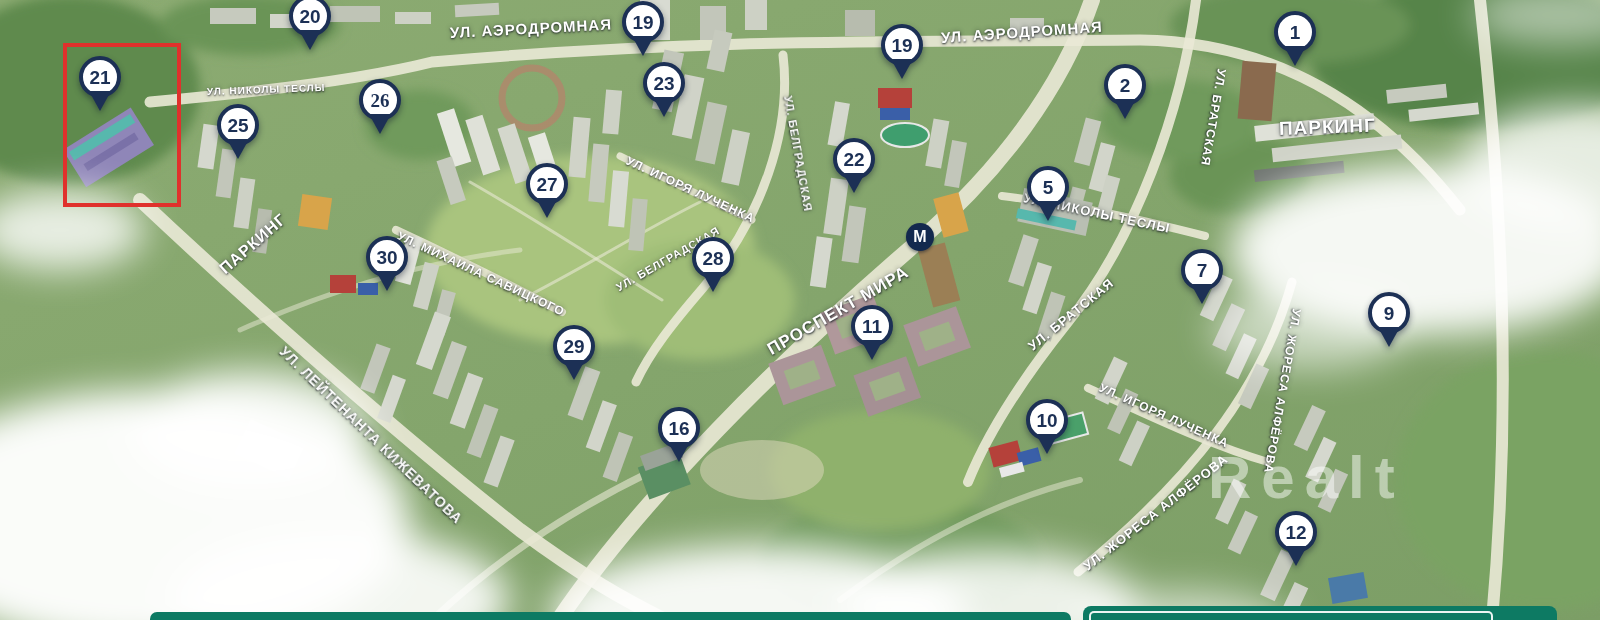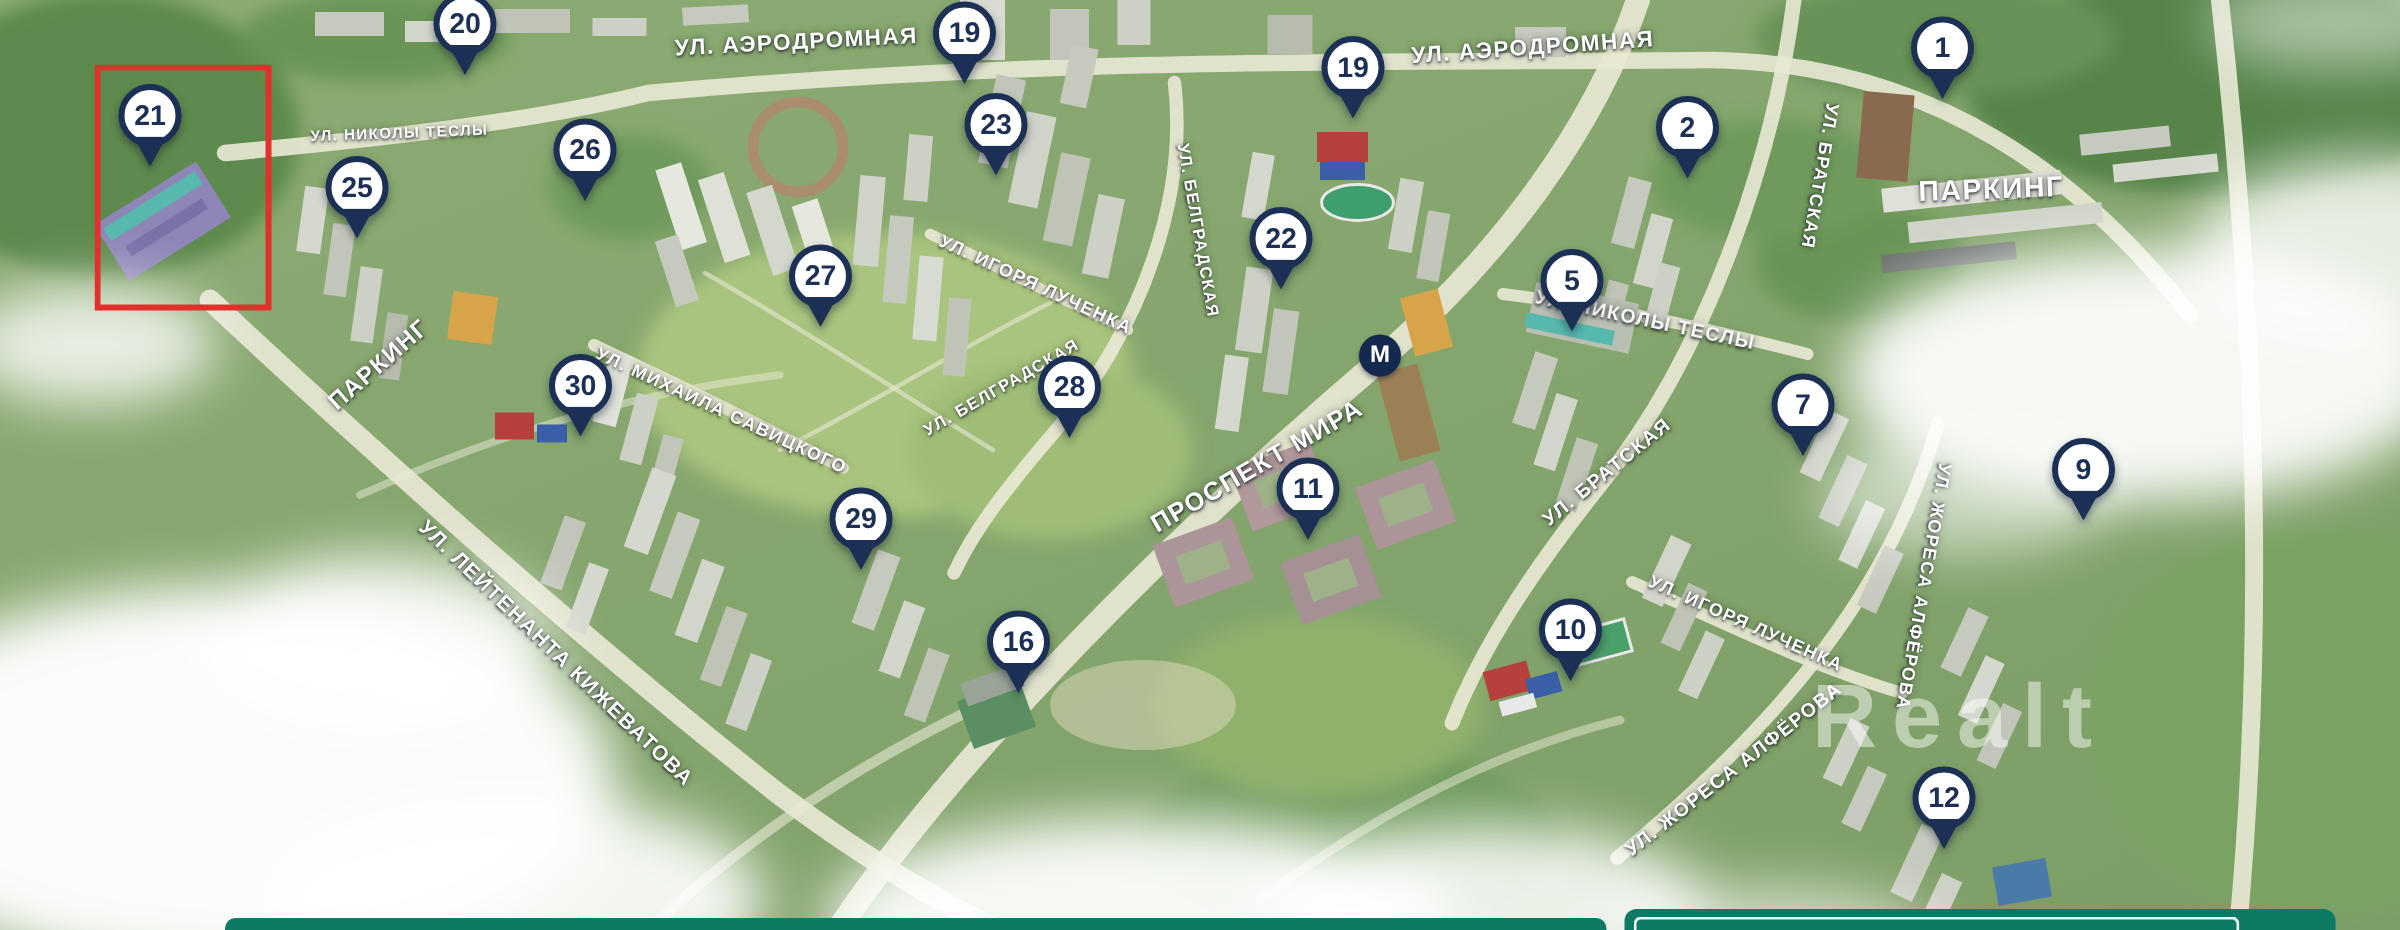--- a/index.html
+++ b/index.html
@@ -414,21 +414,21 @@
           <span class="pin-number">23</span>
         </div>
         <div class="pin-tail"></div>
       </div>
       <div class="pin" style="left: 217px; top: 104px; text-align: right;">
         <div class="pin-head">
           <span class="pin-number">25</span>
         </div>
         <div class="pin-tail"></div>
       </div>
-      <div class="pin" style="left: 369px; top: 79px;">
+      <div class="pin" style="left: 359px; top: 79px; font-family: Liberation Serif, serif;">
         <div class="pin-head">
           <span class="pin-number">26</span>
         </div>
         <div class="pin-tail"></div>
       </div>
       <div class="pin" style="left: 526px; top: 163px; text-align: right;">
         <div class="pin-head">
           <span class="pin-number">27</span>
         </div>
         <div class="pin-tail"></div>

